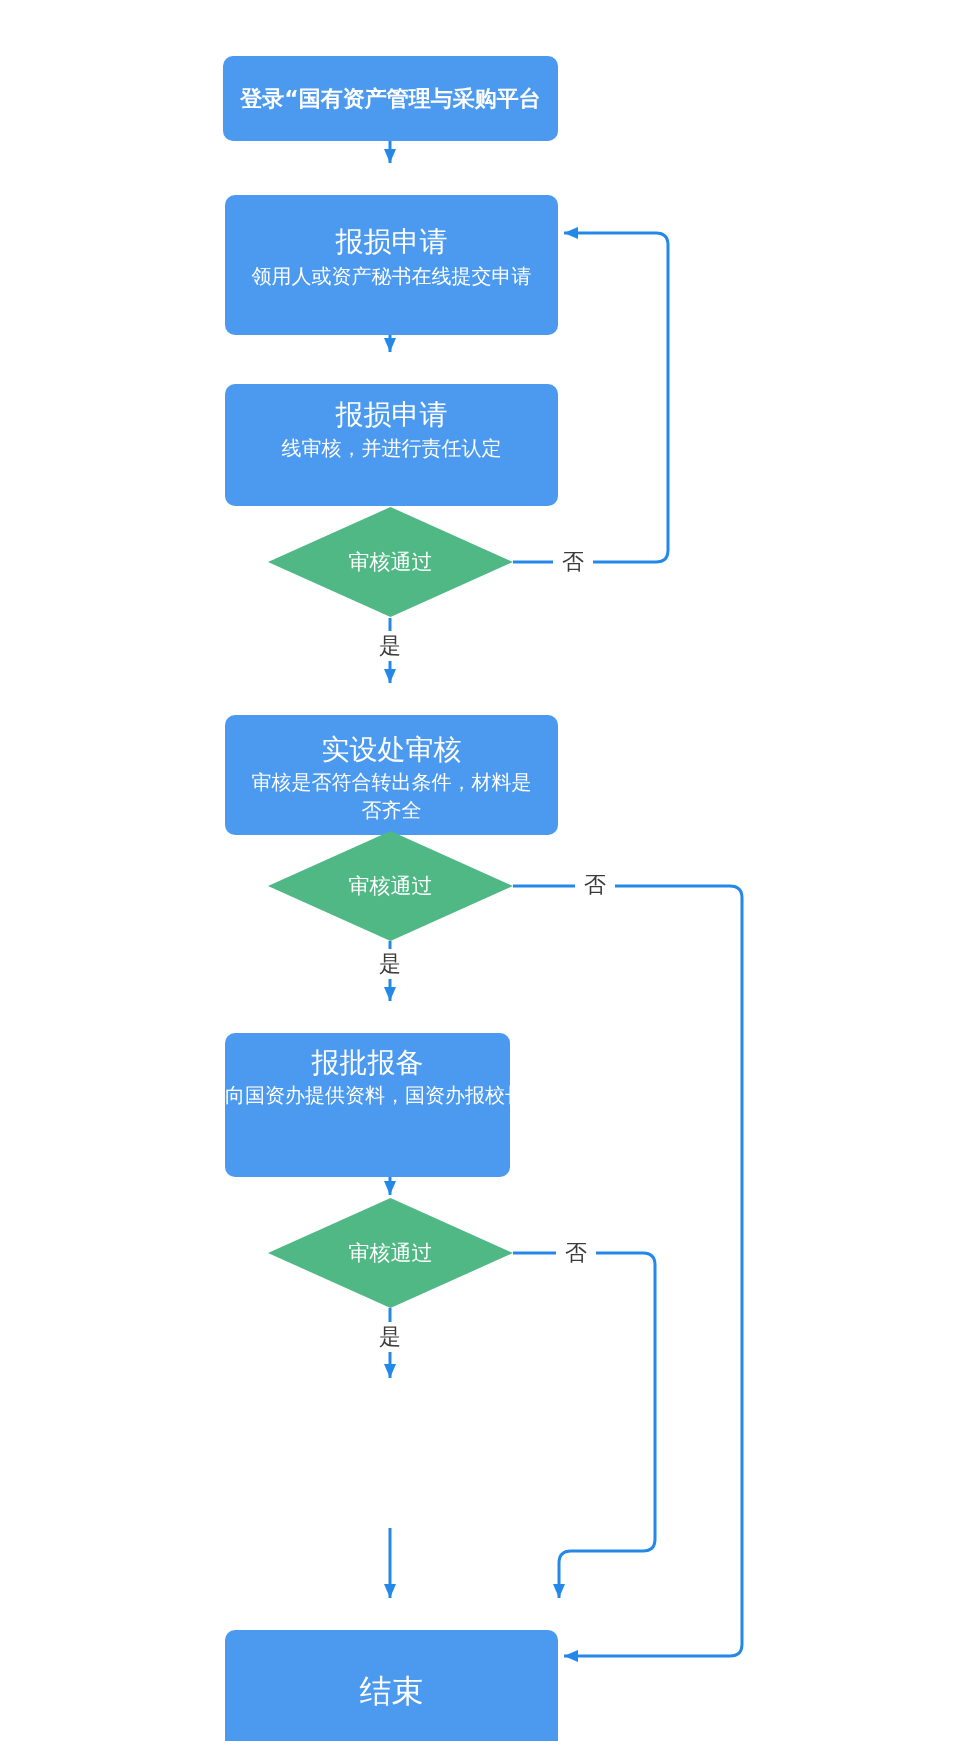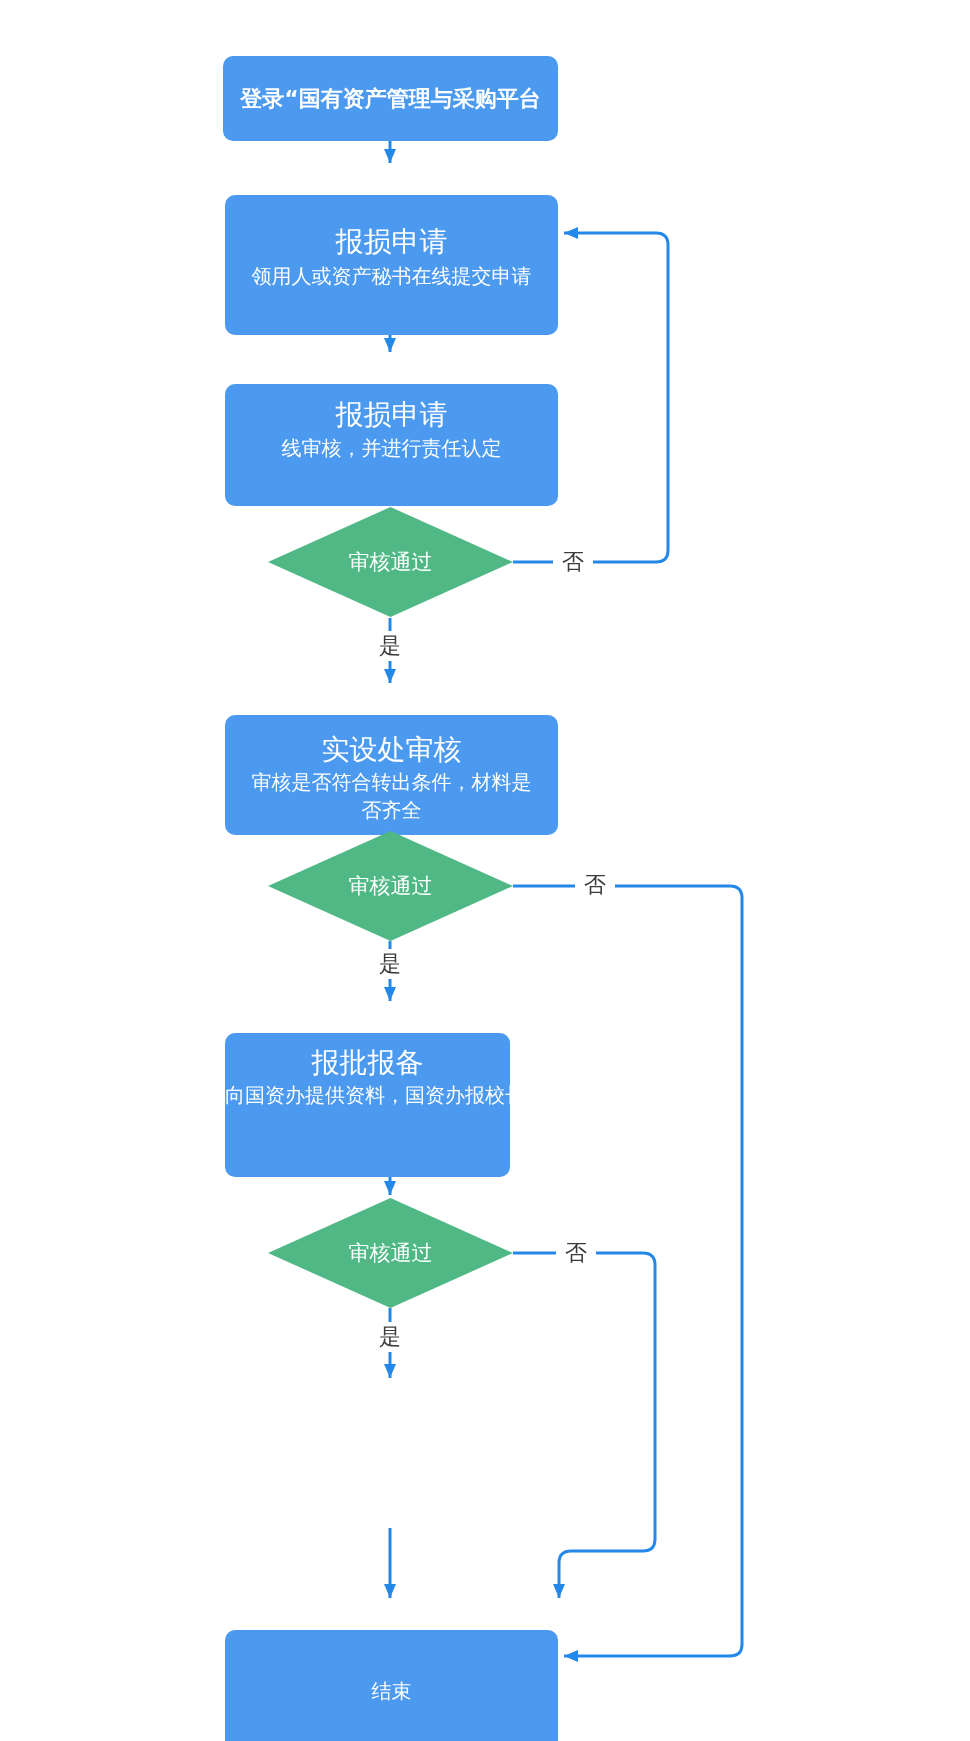--- a/index.html
+++ b/index.html
@@ -58,21 +58,21 @@
   .node-college{left:225px;top:354px;width:333px;height:122px;padding-top:13px;}
   .node-college .subline{line-height:30px;}
   .node-dept{left:225px;top:685px;width:333px;height:120px;padding-top:17px;}
   .node-approval{left:225px;top:1003px;width:285px;height:144px;padding-top:12px;}
   .node-disposal{left:225px;top:1380px;width:333px;height:148px;padding-top:28px;}
   .node-disposal .subline{font-size:19.5px;}
   .node-end{
     left:225px;top:1600px;width:333px;height:122px;
     display:flex;align-items:center;justify-content:center;
   }
-  .node-end .title{font-size:20px;}
+  .node-end .title{font-size:32px;}
   .diamond{
     position:absolute;width:245px;height:110px;
   }
   .diamond svg{position:absolute;left:0;top:0;}
   .diamond polygon{fill:var(--decision-fill);}
   .diamond .dlabel{
     position:absolute;left:0;top:0;width:100%;height:100%;
     display:flex;align-items:center;justify-content:center;
     color:var(--node-text);font-size:21px;white-space:nowrap;
   }

